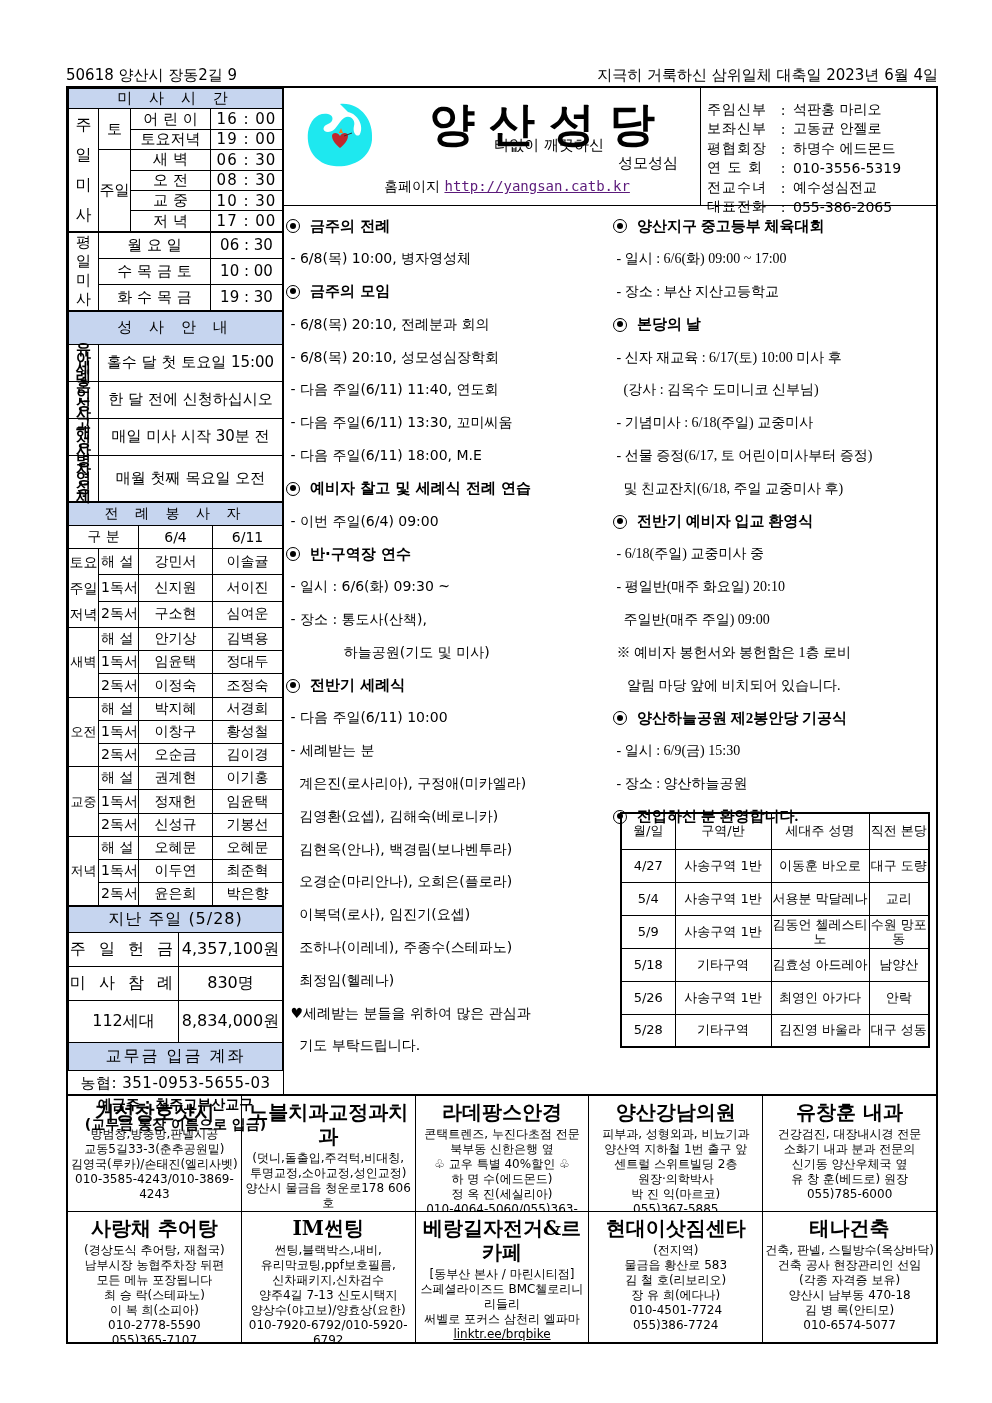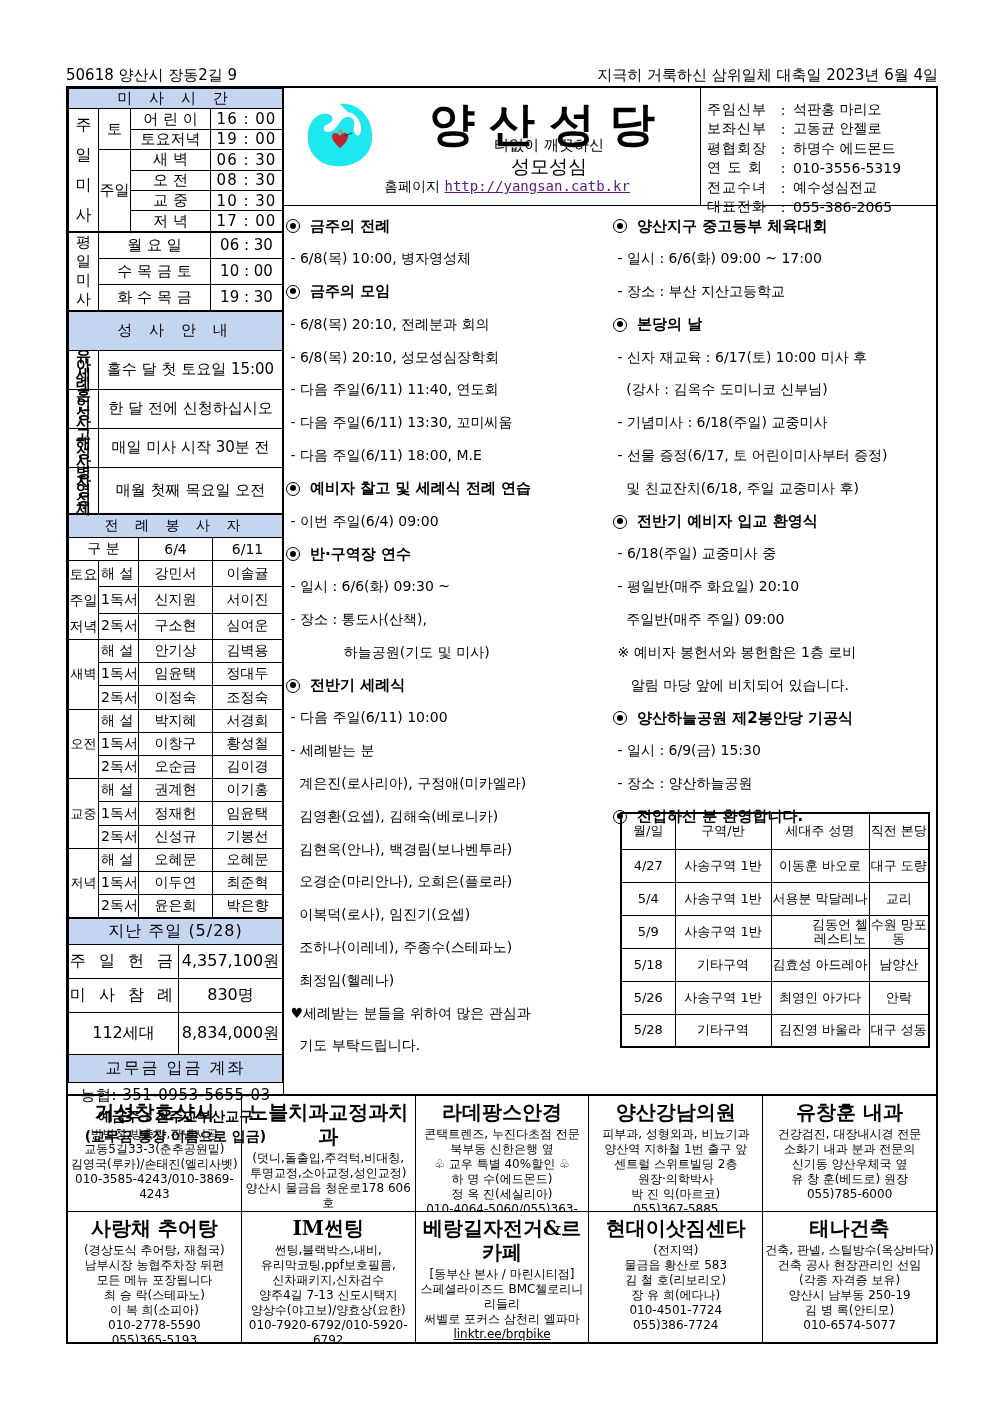--- a/index.html
+++ b/index.html
@@ -6,42 +6,42 @@
   body { width: 992px; height: 1403px; background: #fff; font-family: "DejaVu Sans", "Liberation Sans", sans-serif; color: #000; position: relative; overflow: hidden; }
   .topline { position: absolute; top: 64px; left: 66px; width: 872px; height: 22px; font-size: 15px; display: flex; justify-content: space-between; align-items: center; }
   .frame { position: absolute; top: 86px; left: 66px; width: 872px; height: 1010px; border: 2px solid #000; }
   .leftcol { position: absolute; left: 0; top: 0; width: 216px; height: 1006px; border-right: 1px solid #000; }
   table { border-collapse: collapse; width: 100%; table-layout: fixed; }
   td, th { border: 1px solid #000; text-align: center; vertical-align: middle; font-weight: normal; }
   .hdr { background: #c6d5ef; font-size: 16px; letter-spacing: 6px; }
   .t-mass td { height: 20.4px; font-size: 15px; padding: 0; }
   .t-mass .time { letter-spacing: 1px; }
   .t-weekday td { height: 26px; font-size: 15px; }
-  .t-sacr td { height: 39px; font-size: 15px; }
+  .t-sacr td { height: 33px; font-size: 15px; }
   .tiny { font-size: 9px; line-height: 9px; font-weight: bold; letter-spacing: 0; }
   .t-serv td { height: 23.2px; font-size: 14px; padding: 0; }
   .t-sum td { font-size: 16px; }
   .midhead { position: absolute; left: 216px; top: 0; width: 416px; height: 118px; border-bottom: 1px solid #000; }
   .logo { position: absolute; left: 20px; top: 12px; width: 72px; height: 70px; }
   .church-name { position: absolute; left: 120px; top: 6px; width: 290px; text-align: center; font-size: 46px; font-weight: bold; letter-spacing: 14px; }
   .motto1 { position: absolute; left: 120px; top: 48px; width: 290px; text-align: center; font-size: 15px; }
-  .motto2 { position: absolute; left: 120px; top: 66px; width: 290px; text-align: center; font-size: 19px; }
+  .motto2 { position: absolute; left: 104px; top: 66px; width: 290px; text-align: right; font-size: 15px; }
   .homepage { position: absolute; left: 100px; top: 90px; font-size: 14px; }
   .homepage a { color: #5b1a7a; text-decoration: underline; font-family: "DejaVu Sans Mono", monospace; font-size: 14px; }
   .clergy { position: absolute; left: 632px; top: 0; width: 236px; height: 118px; border-left: 1px solid #000; border-bottom: 1px solid #000; padding: 12px 0 0 6px; }
   .clergy-row { display: flex; font-size: 14px; height: 19.5px; align-items: center; }
   .clergy-row .k { width: 66px; letter-spacing: 1px; }
   .clergy-row .c { width: 20px; text-align: center; }
   .newscol { position: absolute; top: 122px; font-size: 14px; }
   .newscol .sec { height: 32.8px; display: flex; align-items: center; font-weight: bold; font-size: 15px; }
   .newscol .line { height: 32.8px; display: flex; align-items: center; white-space: nowrap; }
   .bullet { display: inline-block; width: 14px; height: 14px; border: 1.5px solid #000; border-radius: 50%; position: relative; margin-right: 10px; }
   .bullet::after { content: ""; position: absolute; left: 2.5px; top: 2.5px; width: 6px; height: 6px; background: #000; border-radius: 50%; }
   .col-mid { left: 218px; width: 320px; }
-  .col-right { left: 544px; width: 326px; }
+  .col-right { left: 544px; width: 326px; font-family: Liberation Serif, serif; }
   .t-welcome { position: absolute; left: 552px; top: 724px; width: 310px; border: 2px solid #000; }
   .t-welcome td, .t-welcome th { font-size: 13px; height: 33px; line-height: 14px; padding: 0; }
   .t-welcome th { font-weight: normal; height: 36px; }
   .ads { position: absolute; left: 66px; top: 1096px; width: 872px; border: 2px solid #000; border-top: none; }
   .ad-row { display: flex; height: 116px; border-bottom: 1px solid #000; }
   .ad-row:last-child { border-bottom: none; height: 130px; }
   .ad { flex: 1; border-right: 1px solid #000; text-align: center; font-size: 12px; line-height: 15px; padding-top: 4px; overflow: hidden; }
   .ad:last-child { border-right: none; }
   .ad .title { font-size: 20px; font-weight: bold; line-height: 24px; margin-bottom: 3px; font-family: "DejaVu Serif", serif; }
   .ad .link { text-decoration: underline; }
@@ -436,21 +436,21 @@
         </tr>
         <tr>
           <td style="white-space: normal;">5/4</td>
           <td style="white-space: normal;">사송구역 1반</td>
           <td style="white-space: normal;">서용분 막달레나</td>
           <td style="white-space: normal;">교리</td>
         </tr>
         <tr>
           <td style="white-space: normal;">5/9</td>
           <td style="white-space: normal;">사송구역 1반</td>
-          <td style="white-space: normal; padding-left: 40px;">김동언 첼레스티노</td>
+          <td style="white-space: normal;">김동언 첼레스티노</td>
           <td style="white-space: normal;">수원 망포동</td>
         </tr>
         <tr>
           <td style="white-space: normal;">5/18</td>
           <td style="white-space: normal;">기타구역</td>
           <td style="white-space: normal;">김효성 아드레아</td>
           <td style="white-space: normal;">남양산</td>
         </tr>
         <tr>
           <td style="white-space: normal;">5/26</td>
@@ -512,21 +512,21 @@
     </div>
     <div class="ad-row">
       <div class="ad">
         <div class="title">사랑채 추어탕</div>
         <div>(경상도식 추어탕, 재첩국)</div>
         <div>남부시장 농협주차장 뒤편</div>
         <div>모든 메뉴 포장됩니다</div>
         <div>최 승 락(스테파노)</div>
         <div>이 복 희(소피아)</div>
         <div>010-2778-5590</div>
-        <div>055)365-5193</div>
+        <div>055)365-7107</div>
       </div>
       <div class="ad">
         <div class="title">IM썬팅</div>
         <div>썬팅,블랙박스,내비,</div>
         <div>유리막코팅,ppf보호필름,</div>
         <div>신차패키지,신차검수</div>
         <div>양주4길 7-13 신도시택지</div>
         <div>양상수(야고보)/양효상(요한)</div>
         <div>010-7920-6792/010-5920-6792</div>
       </div>
@@ -544,18 +544,18 @@
         <div>김 철 호(리보리오)</div>
         <div>장 유 희(에다나)</div>
         <div>010-4501-7724</div>
         <div>055)386-7724</div>
       </div>
       <div class="ad">
         <div class="title">태나건축</div>
         <div>건축, 판넬, 스틸방수(옥상바닥)</div>
         <div>건축 공사 현장관리인 선임</div>
         <div>(각종 자격증 보유)</div>
-        <div>양산시 남부동 250-19</div>
+        <div>양산시 남부동 470-18</div>
         <div>김 병 록(안티모)</div>
         <div>010-6574-5077</div>
       </div>
     </div>
   </div>
 
 </body></html>

